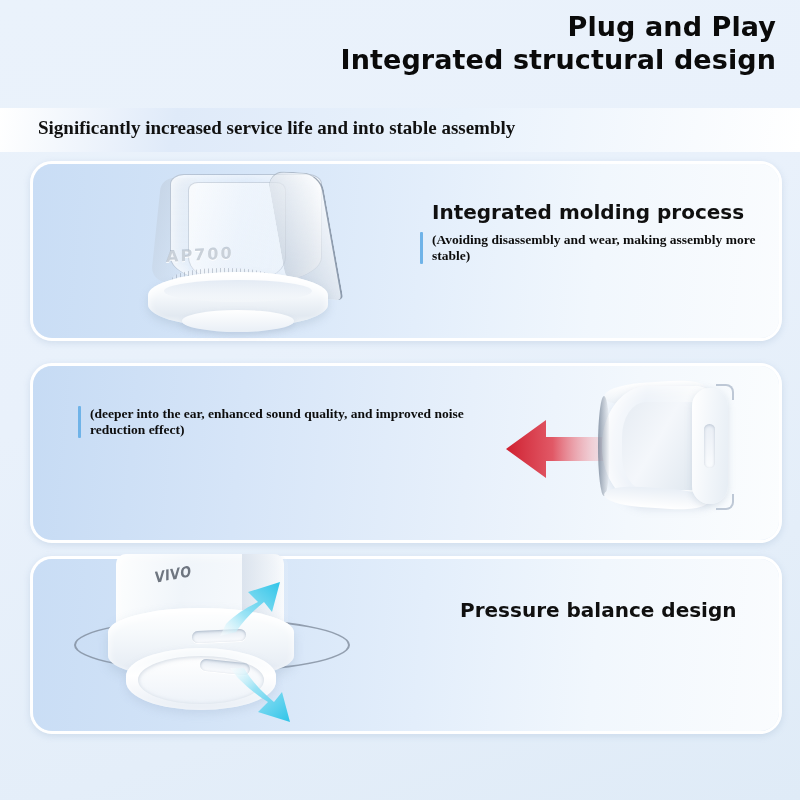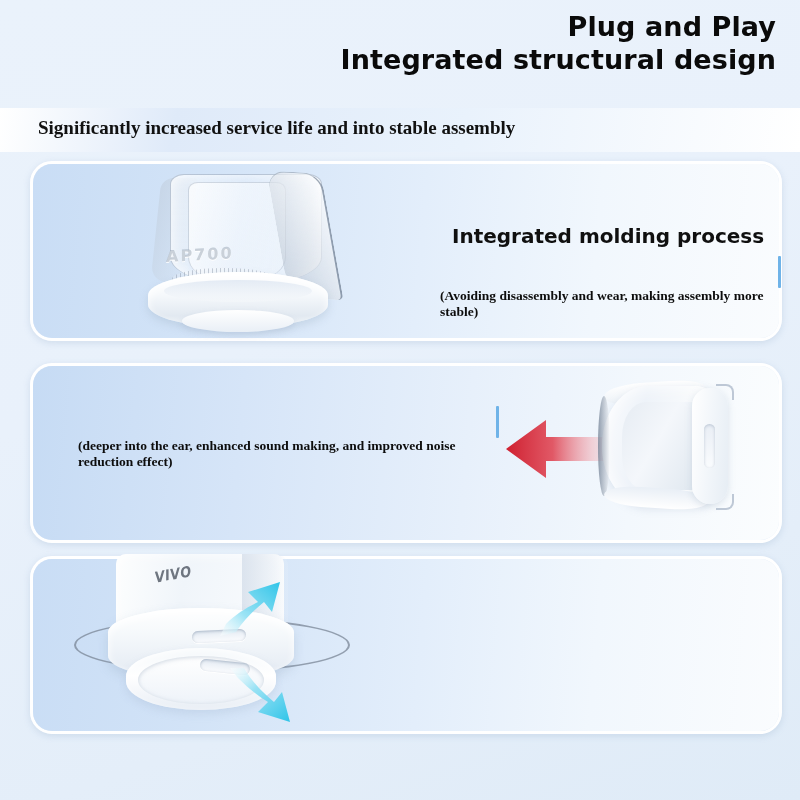--- a/index.html
+++ b/index.html
@@ -80,42 +80,42 @@
   
   .textblock { position: absolute; }
   .tb-head {
     font-family: "DejaVu Sans", sans-serif;
     font-weight: bold;
     font-size: 20px;
     color: #101010;
     white-space: nowrap;
     margin-bottom: 7px;
   }
-  .tb-body-row { display: flex; align-items: flex-end; flex-direction: column; }
+  .tb-body-row { display: flex; align-items: center; }
   .accent-bar {
     width: 3px;
     min-width: 3px;
     height: 32px;
     background: #6fb3e8;
     margin-right: 9px;
     margin-top: 1px;
     border-radius: 1px;
   }
   .tb-desc {
     font-family: "Liberation Serif", serif;
     font-weight: bold;
     font-size: 13.5px;
     line-height: 16px;
     color: #0d0d0d;
   }
   
   .textblock .tb-head { margin-left: 12px; }
 
   
-  .tb-1 { left: 440px; top: 200px; width: 350px; margin-top: 24px; }
+  .tb-1 { left: 420px; top: 200px; width: 350px; }
   .tb-2 { left: 78px;  top: 405px; width: 430px; }
   .tb-3 { left: 448px; top: 598px; width: 345px; }
 
   
   .prod1 {
     position: absolute;
     left: 148px;
     top: 168px;
     width: 200px;
     height: 170px;
@@ -409,21 +409,21 @@
   </div>
 </div>
 
 <div class="card card-2">
   <div class="card-bg rev"></div>
 </div>
 
 <div class="textblock tb-2">
   <div class="tb-body-row">
     <div class="accent-bar"></div>
-    <div class="tb-desc">(deeper into the ear, enhanced sound making, and improved noise reduction effect)</div>
+    <div class="tb-desc">(deeper into the ear, enhanced sound quality, and improved noise reduction effect)</div>
   </div>
 </div>
 
 <div class="red-arrow">
   <svg width="104" height="62" viewBox="0 0 104 62">
     <defs>
       <linearGradient id="redGrad" x1="0" y1="0" x2="1" y2="0">
         <stop offset="0%" stop-color="#cf2030" stop-opacity="1"></stop>
         <stop offset="45%" stop-color="#e04b59" stop-opacity="0.92"></stop>
         <stop offset="100%" stop-color="#f6c9ce" stop-opacity="0.25"></stop>
@@ -481,13 +481,14 @@
         <stop offset="0%" stop-color="#ffffff" stop-opacity="0.45"></stop>
         <stop offset="40%" stop-color="#8fe0f4" stop-opacity="0.9"></stop>
         <stop offset="100%" stop-color="#2fc4e8" stop-opacity="1"></stop>
       </linearGradient>
     </defs>
     <path d="M2 4 L10 14 C20 24 30 32 40 38 L30 48 L62 58 L54 28 L46 38 C36 30 24 18 16 4 Z" fill="url(#cyGrad2)"></path>
   </svg>
 </div>
 
 <div class="textblock tb-3">
+  <div class="tb-head">Pressure balance design</div>
 </div>
 
 </body></html>

